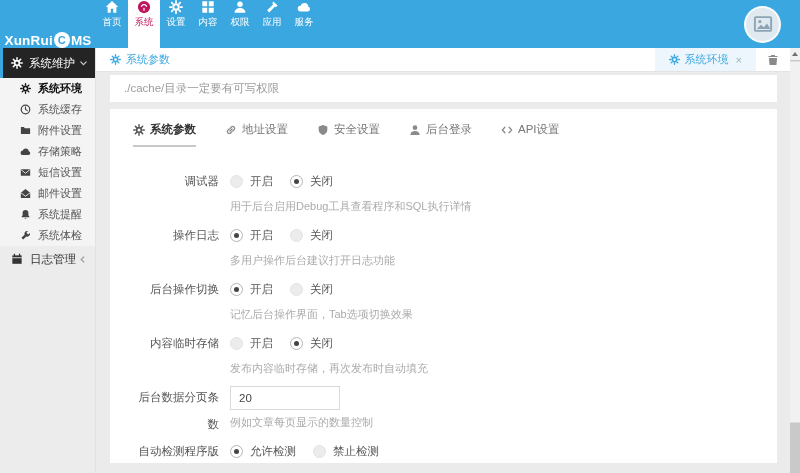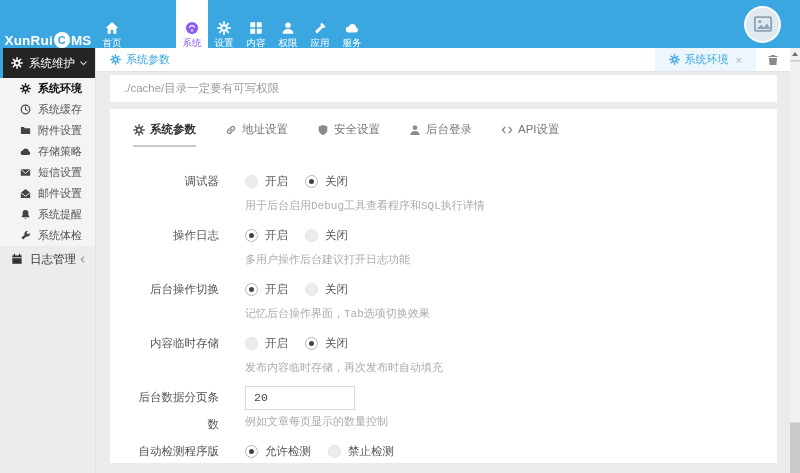--- a/index.html
+++ b/index.html
@@ -9,25 +9,25 @@
 
   .ic { display:inline-block; vertical-align:middle; fill:currentColor; }
 
   
   .topbar { height:48px; background:#3aa7e0; display:flex; align-items:stretch; }
   .logo { width:96px; flex:none; display:flex; align-items:center; justify-content:center;
           color:#fff; font-size:13.5px; font-weight:bold; letter-spacing:.2px; cursor:pointer;margin-top:32px; }
   .logo-mark { display:inline-flex; width:16px; height:16px; border-radius:50%; background:#fff;
                color:#3aa7e0; font-size:11px; font-weight:bold; align-items:center; justify-content:center; margin:0 1px; }
   .top-nav { display:flex; align-items:stretch; }
-  .nav-item { width:32px; display:flex; flex-direction:column; align-items:center; justify-content:flex-end;
+  .nav-item { width:32px; display:flex; flex-direction:column; align-items:center; justify-content:flex-start;
               gap:3px; color:#fff; cursor:pointer; }
   .nav-item .ic { width:14px; height:14px; }
   .nav-item .nav-label { font-size:9.5px; line-height:10px; white-space:nowrap; }
-  .nav-item.active { background:#fff; color:#8b5cf6;margin-left:48px; }
+  .nav-item.active { background:#fff; color:#be185d; }
   .avatar-wrap { margin-left:auto; margin-right:19px; align-self:center; width:37px; height:37px;
                  border-radius:50%; background:#dfe9ef; border:2px solid rgba(255,255,255,.85);
                  display:flex; align-items:center; justify-content:center; cursor:pointer; overflow:hidden; }
   .avatar-wrap .ic { width:20px; height:20px; color:#8da4b5; }
 
   
   .shell { display:flex; height:425px; }
 
   
   .sidebar { width:96px; flex:none; background:#ececec; border-right:1px solid #e2e2e2; }
@@ -68,21 +68,21 @@
   .tab { display:flex; align-items:center; gap:5px; color:#777; font-size:11.5px;
          margin-right:29px; padding-bottom:8px; cursor:pointer; border-bottom:2px solid transparent; }
   .tab .ic { width:12px; height:12px; color:#8a8a8a; }
   .tab.active { color:#333; font-weight:bold; border-bottom-color:#c9c9c9; }
   .tab.active .ic { color:#555; }
 
   
   .form { margin-top:21px; }
   .frow { display:flex; align-items:flex-start; }
   .flabel { width:86px; flex:none; text-align:right; color:#555; font-size:11.5px; line-height:27px;font-family:Liberation Serif, serif; }
-  .fctrl { margin-left:26px;font-family:Liberation Mono, monospace; }
+  .fctrl { margin-left:11px; }
   .ctrl-line { display:flex; align-items:center; height:27px; }
   .radio-opt { display:flex; align-items:center; margin-right:17px; cursor:pointer; }
   .radio { width:13px; height:13px; border-radius:50%; background:#ececec; border:1px solid #e3e3e3;
            margin-right:7px; position:relative; flex:none; }
   .radio.checked { background:#fff; border:1px solid #b5b5b5; }
   .radio.checked::after { content:""; position:absolute; left:3px; top:3px; width:5px; height:5px;
                           border-radius:50%; background:#444; }
   .opt-label { font-size:11.5px; color:#555; }
   .text-input { width:110px; height:24px; border:1px solid #d9d9d9; padding:0 8px; font-size:11.5px;
                 color:#444; outline:none; font-family:inherit; background:#fff; }

